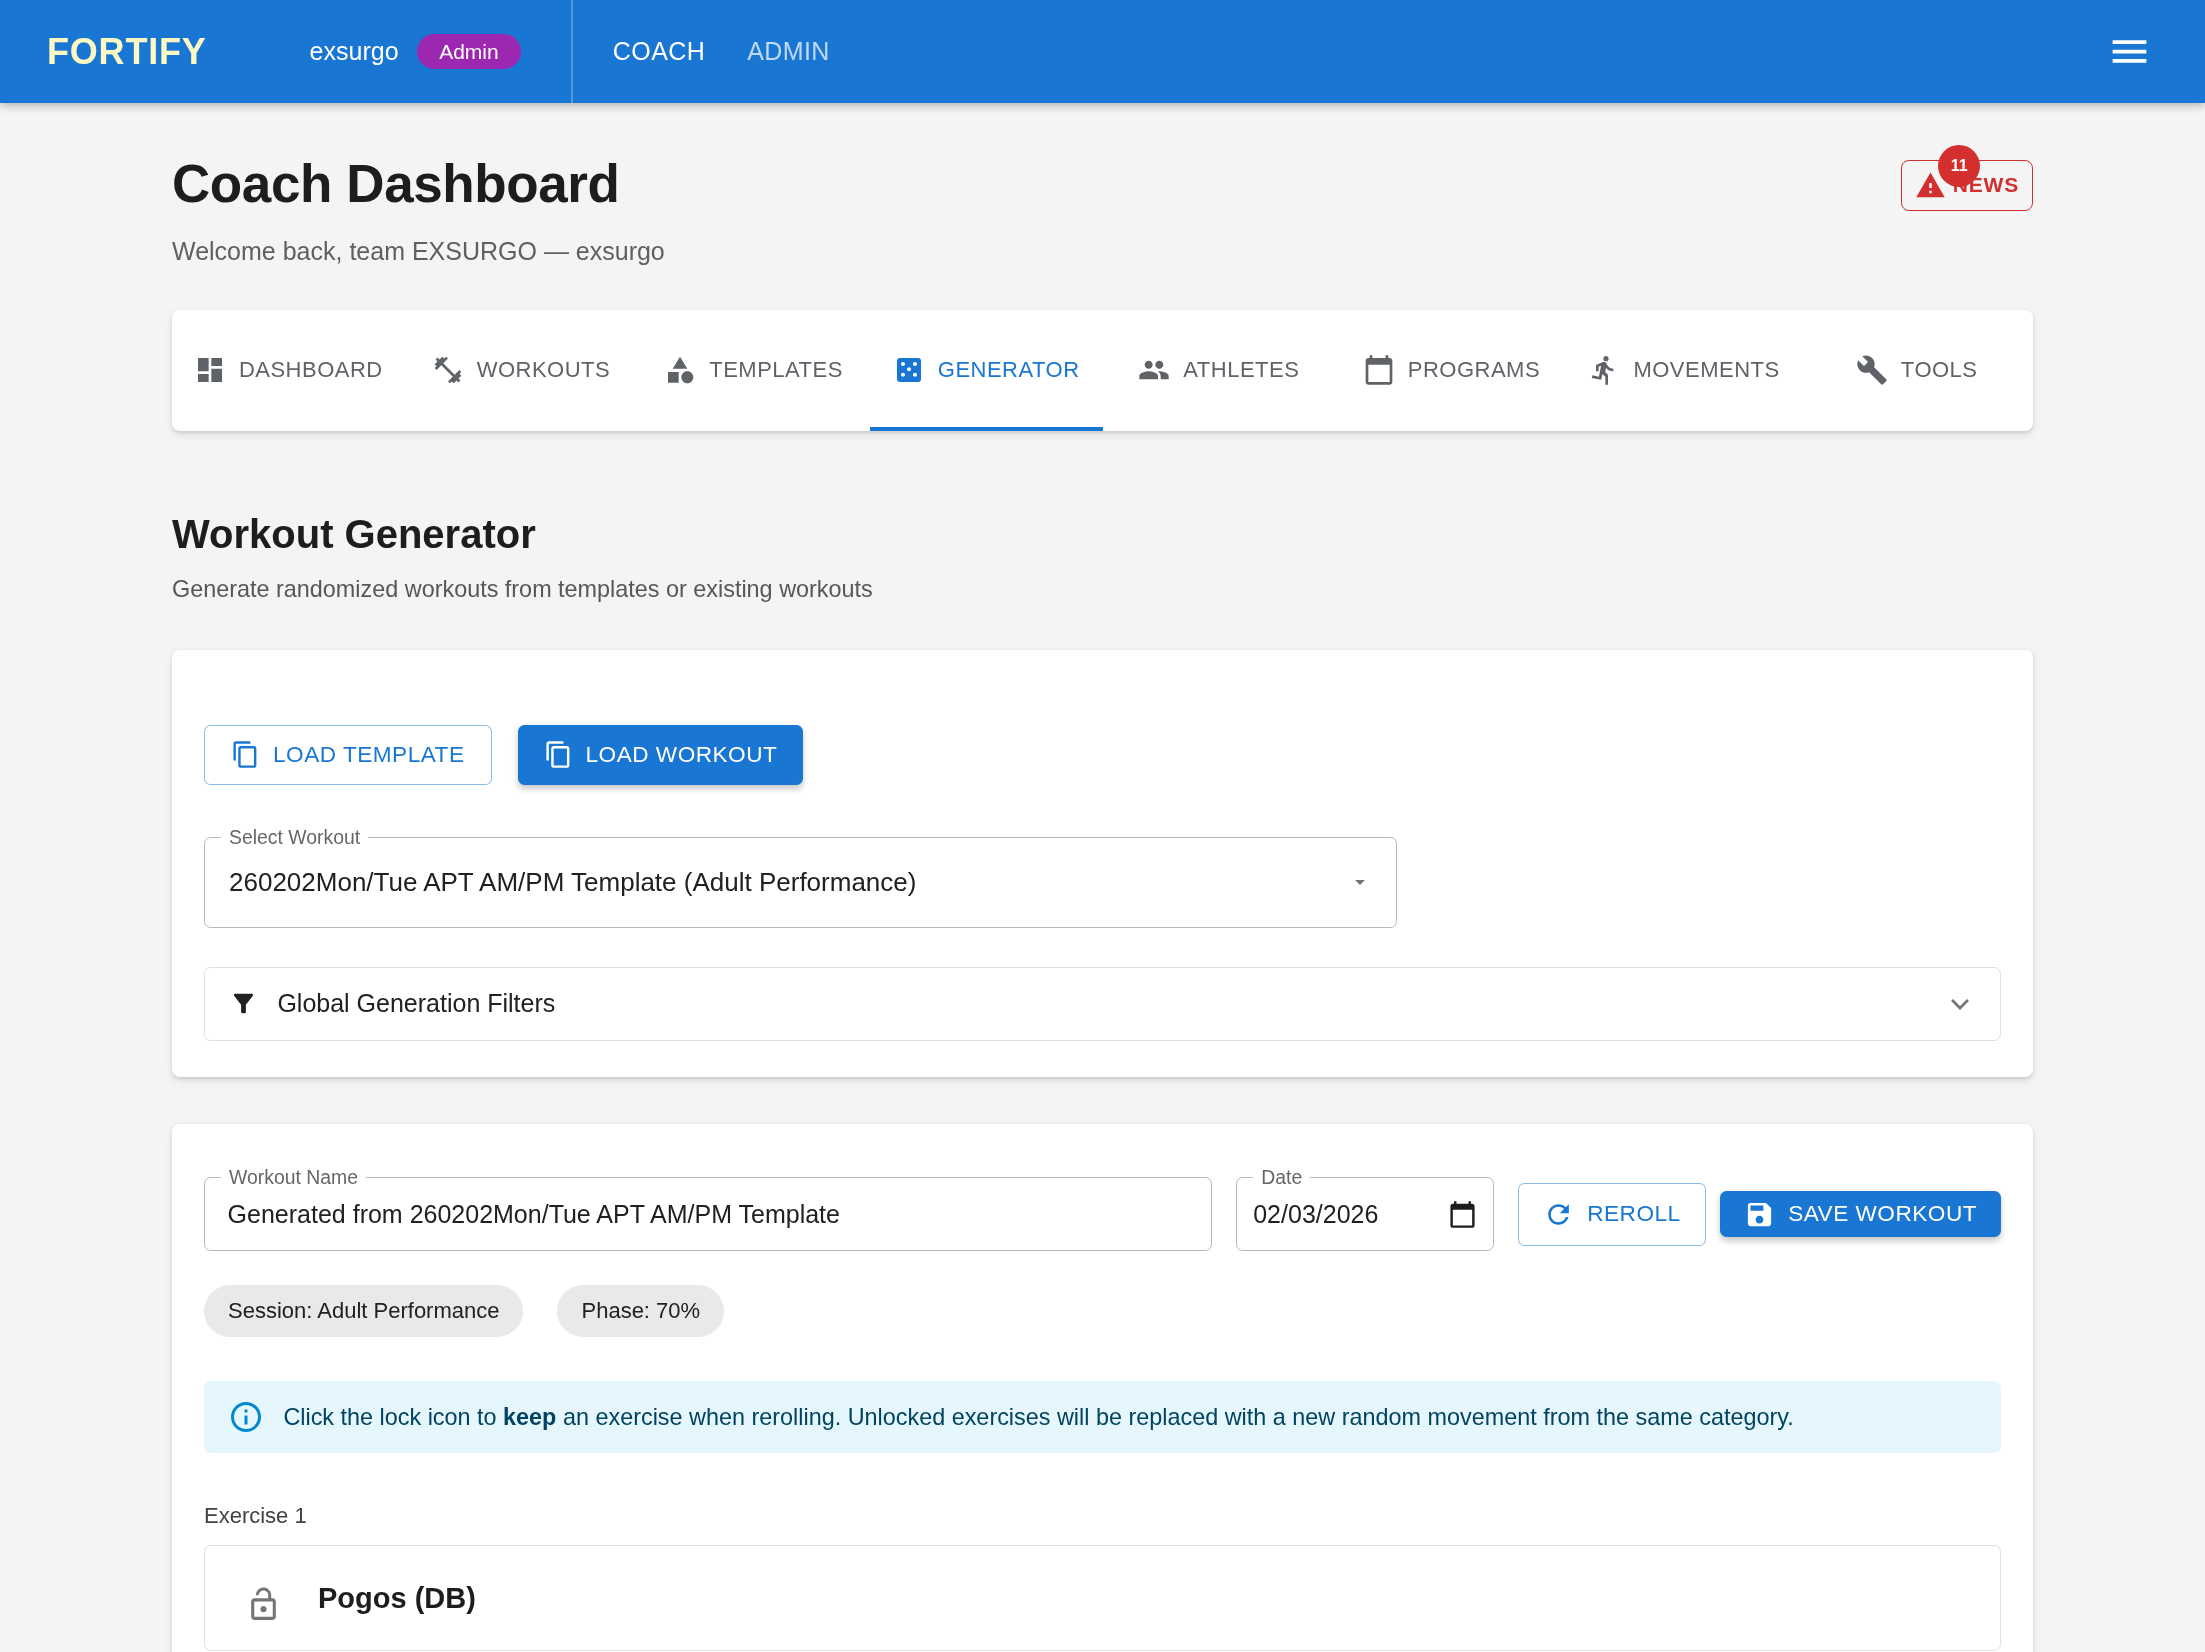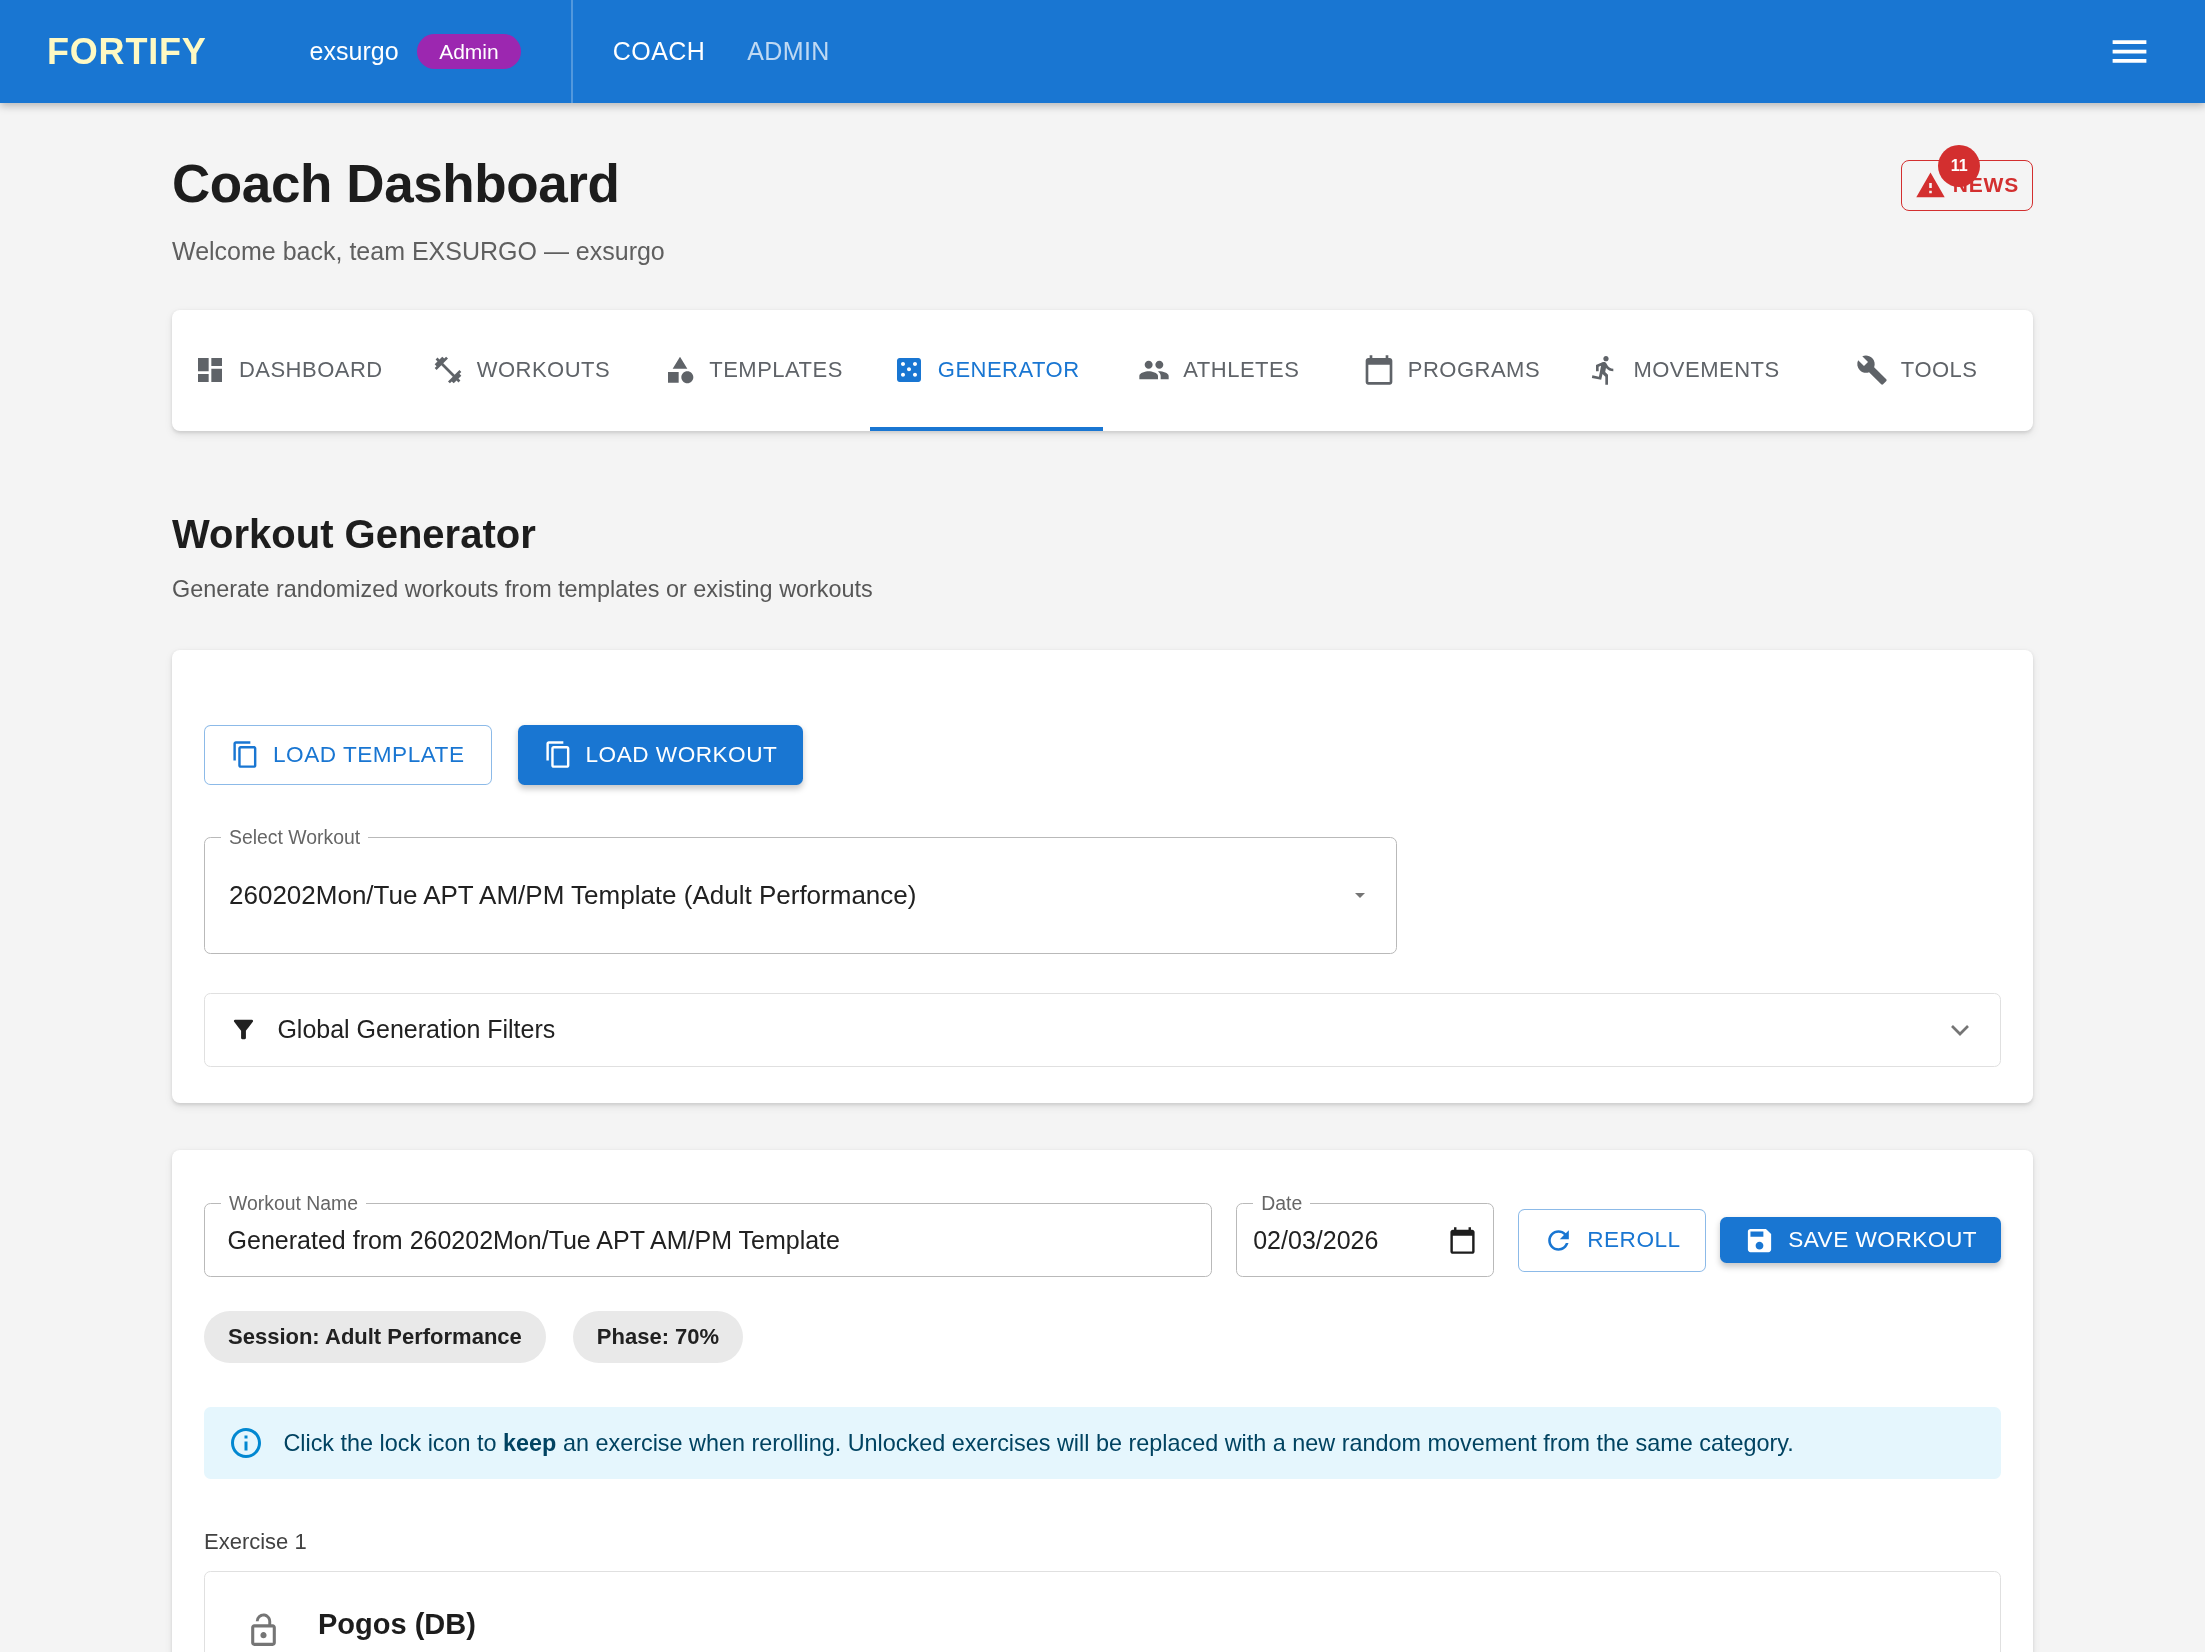--- a/index.html
+++ b/index.html
@@ -90,42 +90,42 @@
   }
 
   .field {
     position:relative; border:0.8px solid #b9b9b9; border-radius:6.5px; background:#fff;
     display:flex; align-items:center;
   }
   .field-label {
     position:absolute; top:-12px; left:16px; background:#fff; padding:0 8px;
     font-size:19.4px; color:#666;
   }
-  .select-workout { width:1193px; height:117px; margin-top:52px; padding:0 24px; cursor:pointer; }
+  .select-workout { width:1193px; height:91px; margin-top:52px; padding:0 24px; cursor:pointer; }
   .select-value { font-size:26px; color:#212121; }
   .select-arrow { margin-left:auto; color:#757575; }
 
   .accordion {
     margin-top:39px; border:0.8px solid #e0e0e0; border-radius:6.5px; height:74px;
     display:flex; align-items:center; padding:0 24px; background:#fff; cursor:pointer;
   }
   .accordion-label { font-size:25px; color:#212121; margin-left:19.4px; }
   .accordion-chevron { margin-left:auto; color:#757575; }
 
   
   .gen-row { display:flex; align-items:center; margin-top:18px; }
   .name-field { flex:1; height:74px; padding:0 22.6px; }
   .name-value { font-size:25px; color:#212121; white-space:nowrap; overflow:hidden; }
   .date-field { width:258px; height:74px; margin-left:24px; padding:0 16px; }
   .date-value { font-size:25px; color:#212121; }
   .date-icon { margin-left:auto; cursor:pointer; }
   .reroll-btn { margin-left:24px; height:63px; padding:0 24px; }
   .save-btn { margin-left:14.5px; height:46px; padding:0 24px; }
 
-  .chip-row { display:flex; margin-top:34px; gap:27px;font-weight:bold; }
+  .chip-row { display:flex; margin-top:34px; gap:34px; }
   .chip {
     height:52px; border-radius:26px; background:#e9e9e9; color:#212121;
     font-size:22px; display:flex; align-items:center; padding:0 24px;
   }
 
   .info-alert {
     margin-top:44px; background:#e5f6fd; border-radius:6.5px; padding:18px 24px;
     display:flex; align-items:center; gap:19.4px;
   }
   .info-alert .alert-text { font-size:23.4px; color:#014361; }

